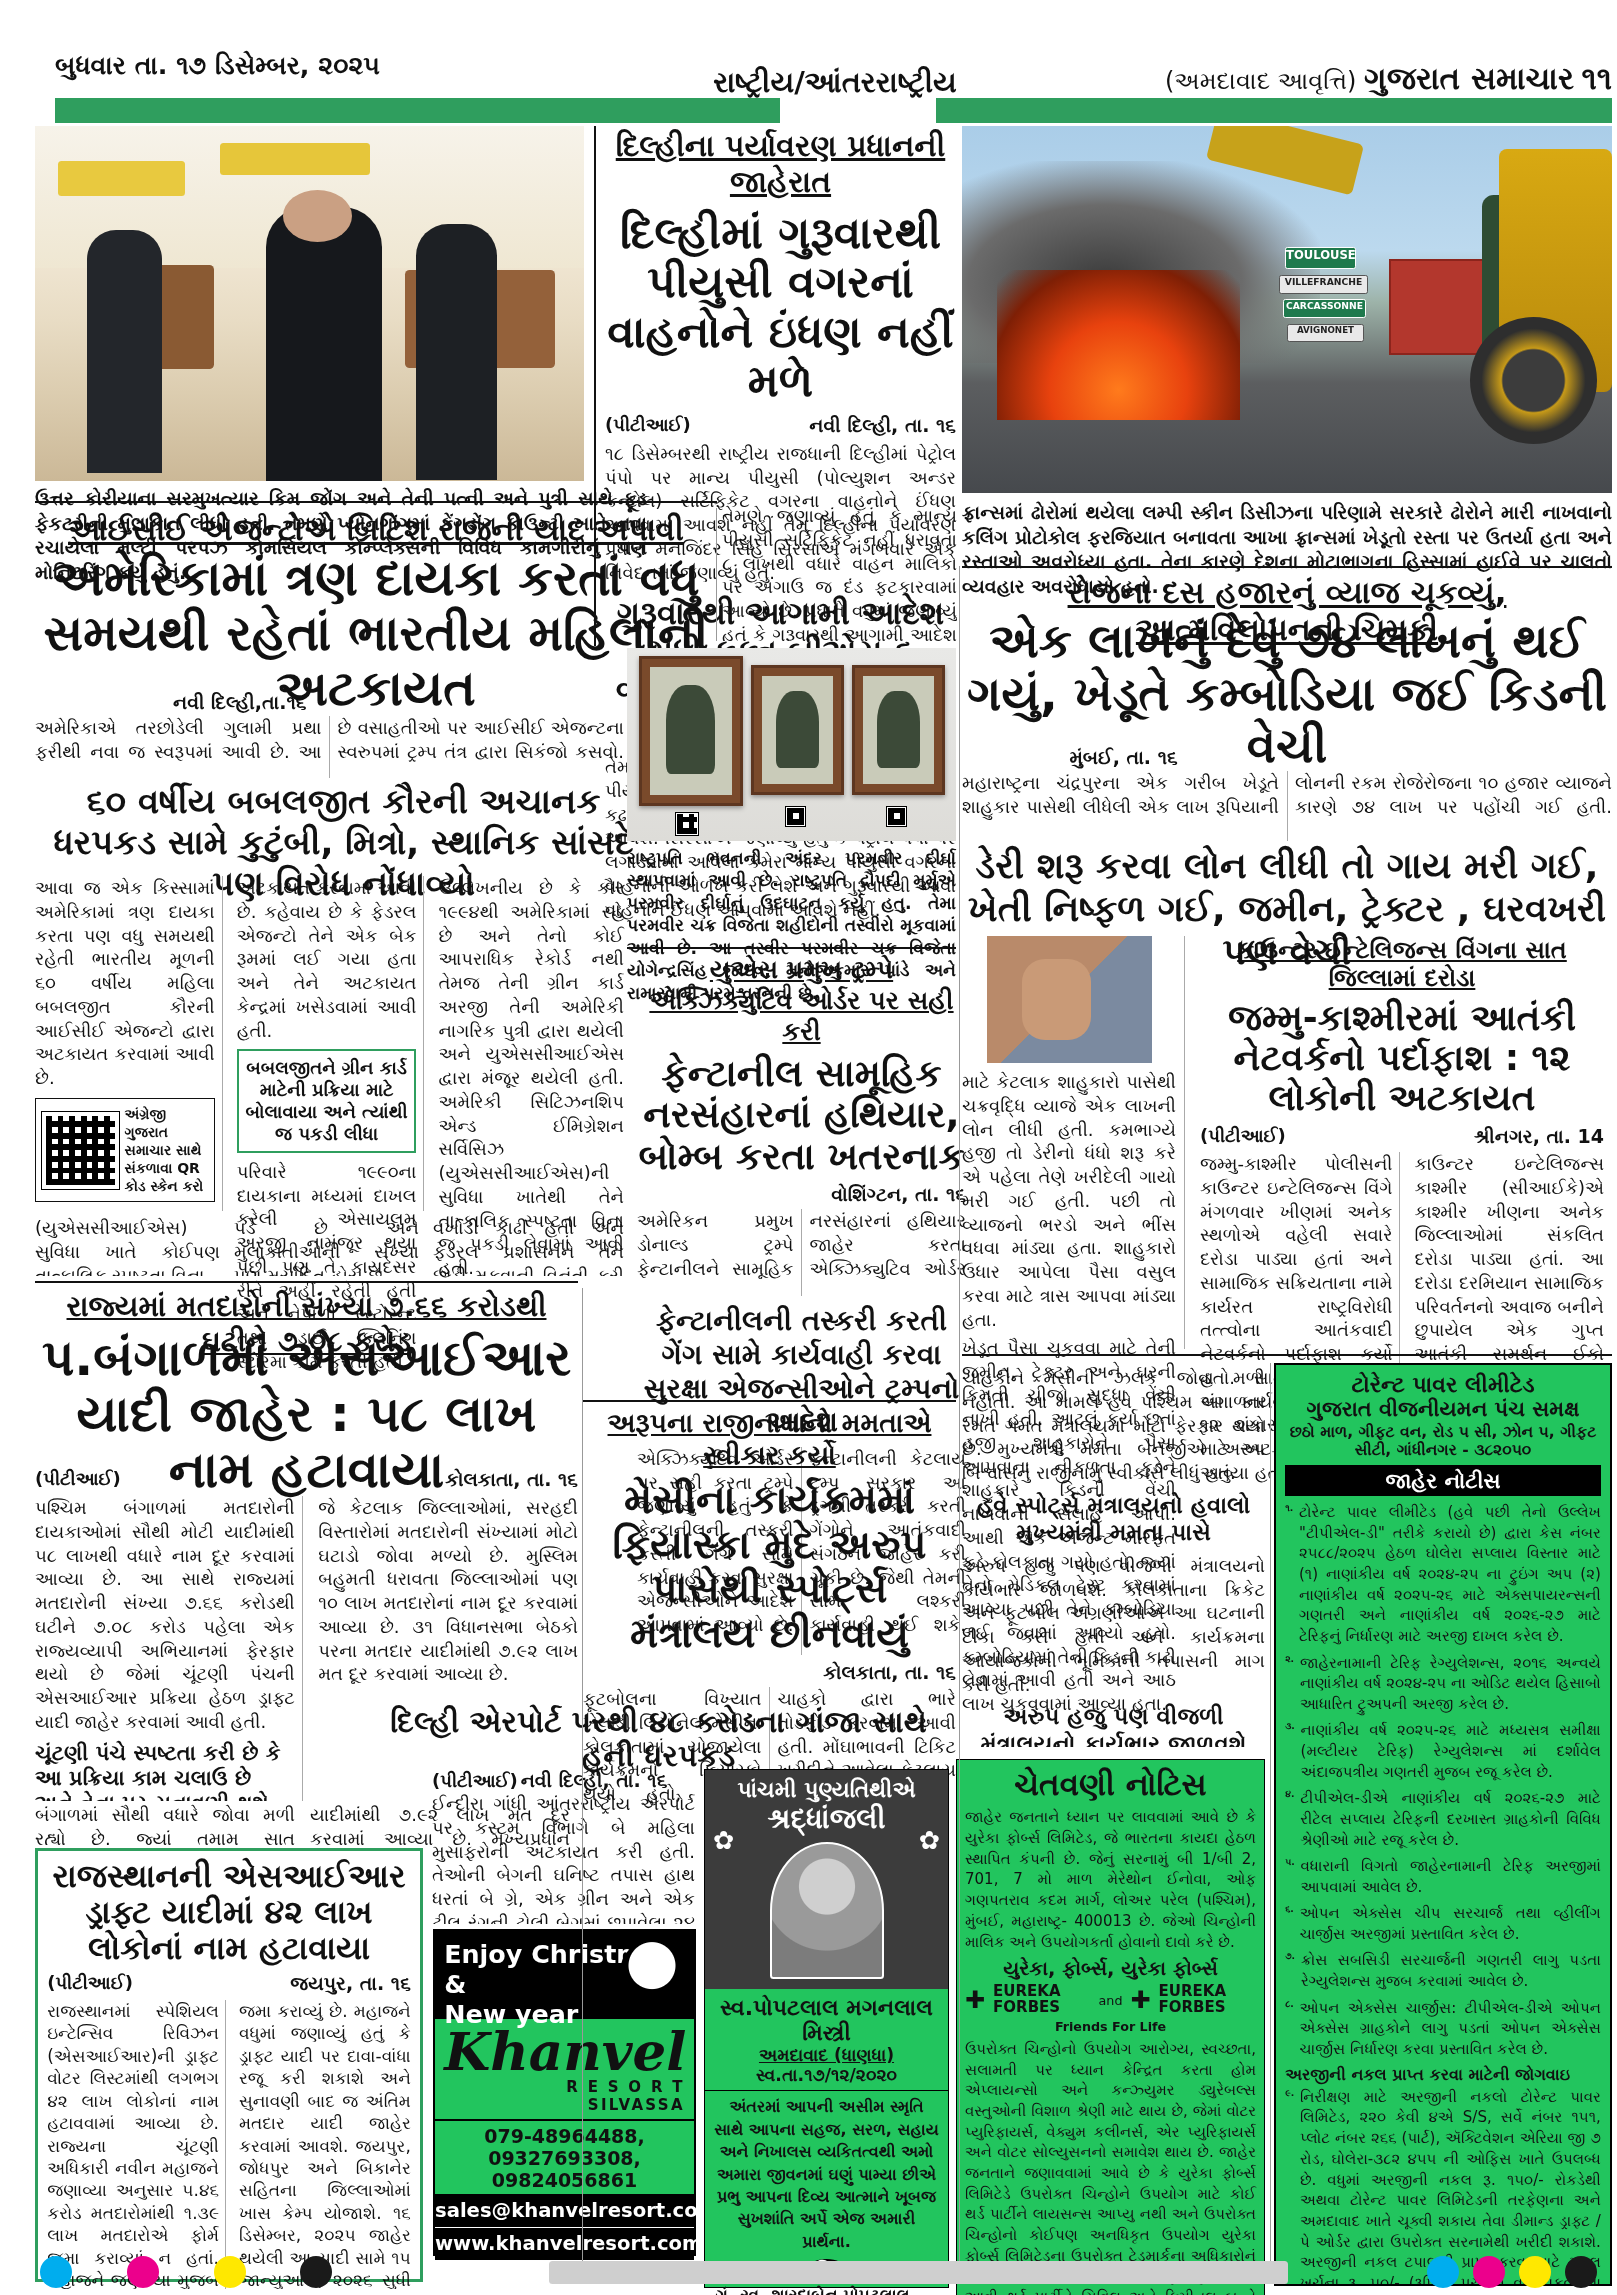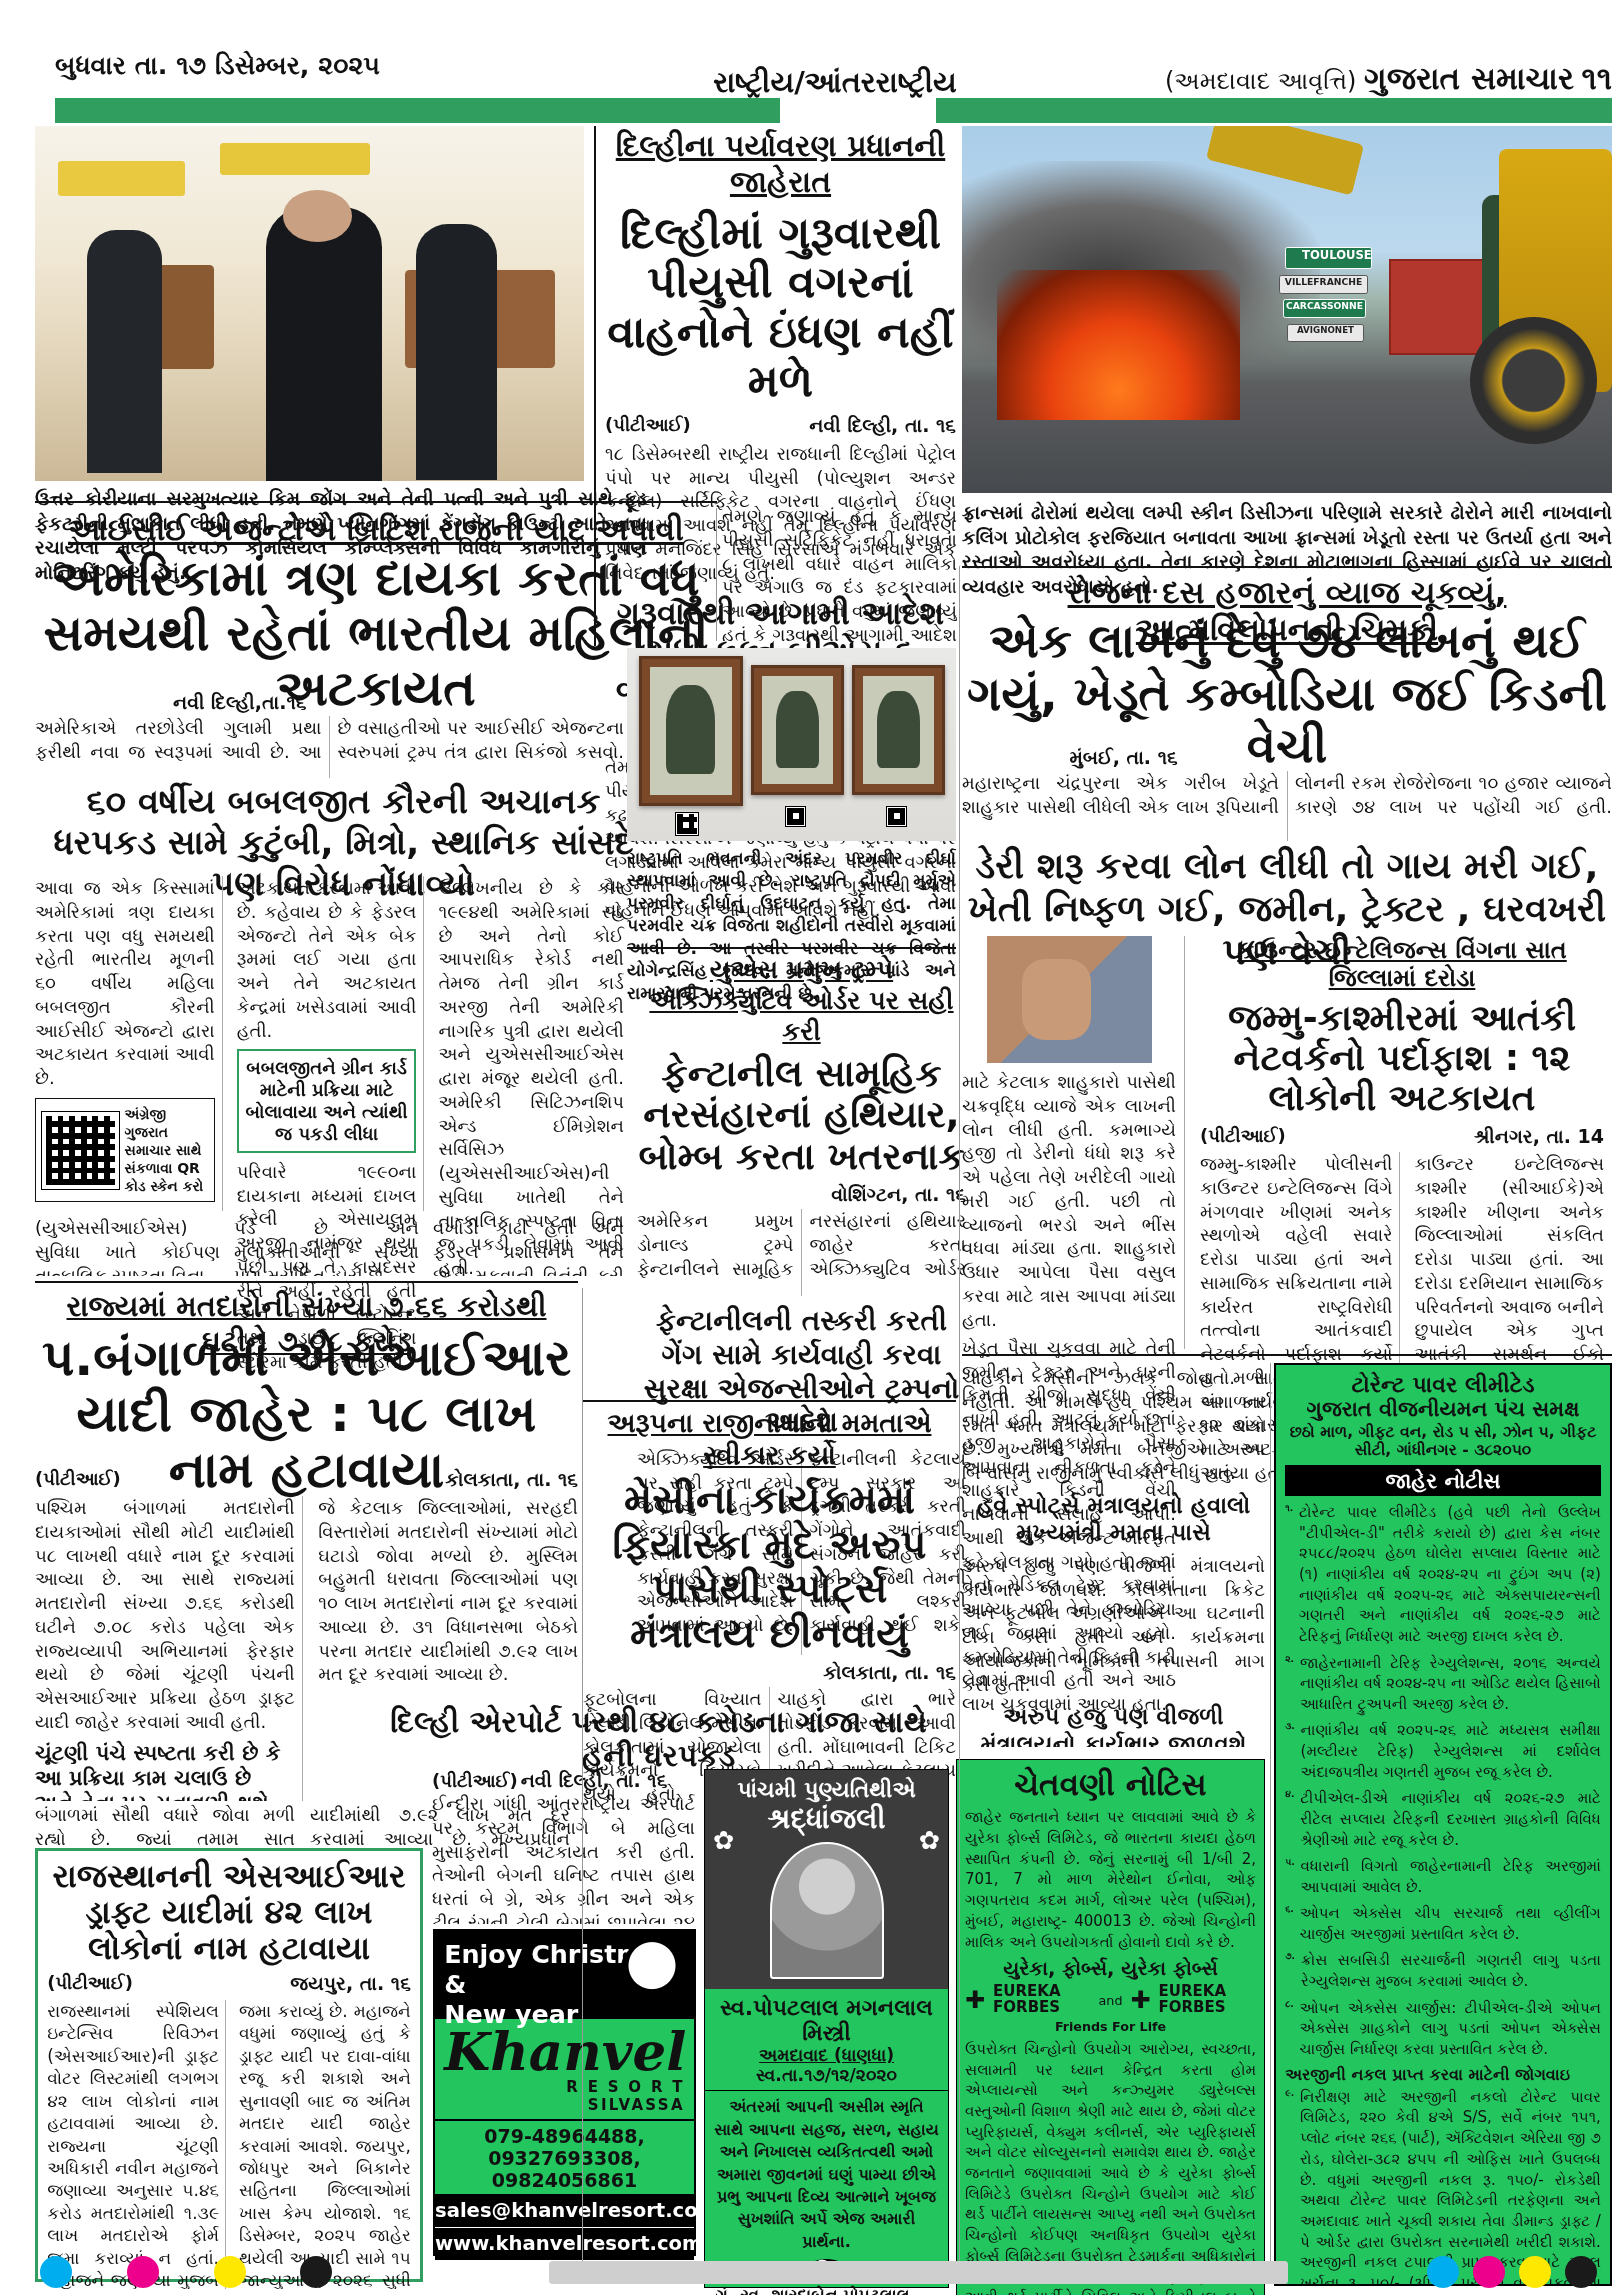--- a/index.html
+++ b/index.html
@@ -73,21 +73,21 @@
     </div>
     <div class="body-txt" style="margin-top:4.6px;">૧૮ ડિસેમ્બરથી રાષ્ટ્રીય રાજધાની દિલ્હીમાં પેટ્રોલ પંપો પર માન્ય પીયુસી (પોલ્યુશન અન્ડર કન્ટ્રોલ) સર્ટિફિકેટ વગરના વાહનોને ઈંધણ આપવામાં આવશે નહીં તેમ દિલ્હીના પર્યાવરણ પ્રધાન મનજિંદર સિંહ સિરસાએ મંગળવારે એક નિવેદનમાં જણાવ્યું હતું.</div>
     <div class="subhead" style="font-size:32px;margin-top:9.2px;">ગુરૂવારથી આગામી આદેશ સુધી ફક્ત બીએસ-૬ વાહનોને જ શહેરમાં પ્રવેશ અપાશે</div>
     <div class="body-txt" style="margin-top:8px;">તેમણે જણાવ્યું હતું કે જે વાહનો પાસે માન્ય પીયુસી સર્ટિફિકેટ નહીં હોય તેમને આ સર્ટિફિકેટ કઢાવવા માટે એક દિવસનો સમય આપવામાં આવશે. સિરસાએ જણાવ્યું હતું કે પેટ્રોલ પંપો પર લગાડવામાં આવેલા કેમેરા માન્ય પીયુસી વગરના વાહનોની ઓળખ કરી લેશે અને ગુરૂવારથી આવા વાહનોને ઈંધણ આપવામાં આવશે નહીં.</div>
   </div>
   <div class="abs body-txt" style="left:722px;top:504px;width:235px;height:137px;overflow:hidden;">તેમણે જણાવ્યું હતું કે માન્ય પીયુસી સર્ટિફિકેટ નહીં ધરાવતા ૮ લાખથી વધારે વાહન માલિકો પર અગાઉ જ દંડ ફટકારવામાં આવ્યો છે. પ્રધાને વધુમાં જણાવ્યું હતું કે ગુરૂવારથી આગામી આદેશ સુધી દિલ્હીની બહારથી ફક્ત બીએસ-૬ કમ્પ્લાયંટ વાહનોને જ શહેરમાં પ્રવેશવા દેવાશે. વાહનોના આટોમેટિક આળખ કરી લેશે અને ગુરૂવારથી આવા વાહનોને ઈંધણ આપવામાં આવશે નહીં.</div>
 
   <div class="abs photo" style="left:962px;top:126px;width:650px;height:367px;background:linear-gradient(180deg,#aacde8 0%,#bcd9ee 34%,#9db3a9 48%,#5c5e60 70%,#46494d 100%);">
     <div class="abs" style="left:0;top:35px;width:55%;height:55%;background:radial-gradient(ellipse at 40% 60%,#3a3a3a 0%,#6b6b6b 45%,transparent 75%);"></div>
     <div class="abs" style="left:35px;top:144px;width:243px;height:150px;background:radial-gradient(ellipse at 50% 80%,#ff7b1c 0%,#e8420e 40%,#7e1f05 75%,transparent 95%);"></div>
-    <div class="abs" style="left:323px;top:121px;width:69px;height:19.6px;background:#1f7a4d;border:1.7px solid #fff;border-radius:2.3px;color:#fff;font-size:11.6px;text-align:center;font-weight:bold;padding-left:16px;">TOULOUSE</div>
+    <div class="abs" style="left:323px;top:121px;width:69px;height:19.6px;background:#1f7a4d;border:1.7px solid #fff;border-radius:2.3px;color:#fff;font-size:11.6px;text-align:center;font-weight:bold;">TOULOUSE</div>
     <div class="abs" style="left:317px;top:149px;width:87px;height:17.3px;background:#e9e9e9;border:1.7px solid #555;border-radius:2.3px;color:#222;font-size:9.2px;text-align:center;font-weight:bold;">VILLEFRANCHE</div>
     <div class="abs" style="left:321px;top:173px;width:81px;height:17.3px;background:#1f7a4d;border:1.7px solid #fff;border-radius:2.3px;color:#fff;font-size:9.2px;text-align:center;font-weight:bold;">CARCASSONNE</div>
     <div class="abs" style="left:325px;top:198px;width:75px;height:16px;background:#e9e9e9;border:1.7px solid #555;border-radius:2.3px;color:#222;font-size:8.7px;text-align:center;font-weight:bold;">AVIGNONET</div>
     <div class="abs" style="left:427px;top:133px;width:104px;height:92px;background:#b3372d;border:2.3px solid #8c241c;"></div>
     <div class="abs" style="left:520px;top:69px;width:133px;height:173px;background:#2e4c33;border-radius:11.6px;"></div>
     <div class="abs" style="left:537px;top:23px;width:113px;height:243px;background:linear-gradient(180deg,#d8a912,#b8890c);border-radius:8px;"></div>
     <div class="abs" style="left:508px;top:191px;width:127px;height:127px;background:radial-gradient(circle at 50% 50%,#3c3c3c 34%,#c79a18 36%,#2e2e2e 58%);border-radius:50%;"></div>
     <div class="abs" style="left:248px;top:0px;width:150px;height:52px;background:#c7a21a;border-radius:5.8px;transform:rotate(14deg);"></div>
   </div>
   <div class="abs caption" style="left:962px;top:500px;width:650px;">ફ્રાન્સમાં ઢોરોમાં થયેલા લમ્પી સ્કીન ડિસીઝના પરિણામે સરકારે ઢોરોને મારી નાખવાનો કલિંગ પ્રોટોકોલ ફરજિયાત બનાવતા આખા ફ્રાન્સમાં ખેડૂતો રસ્તા પર ઉતર્યા હતા અને રસ્તાઓ અવરોધ્યા હતા. તેના કારણે દેશના મોટાભાગના હિસ્સામાં હાઈવે પર ચાલતો વ્યવહાર અવરોધાયો હતો.</div>

